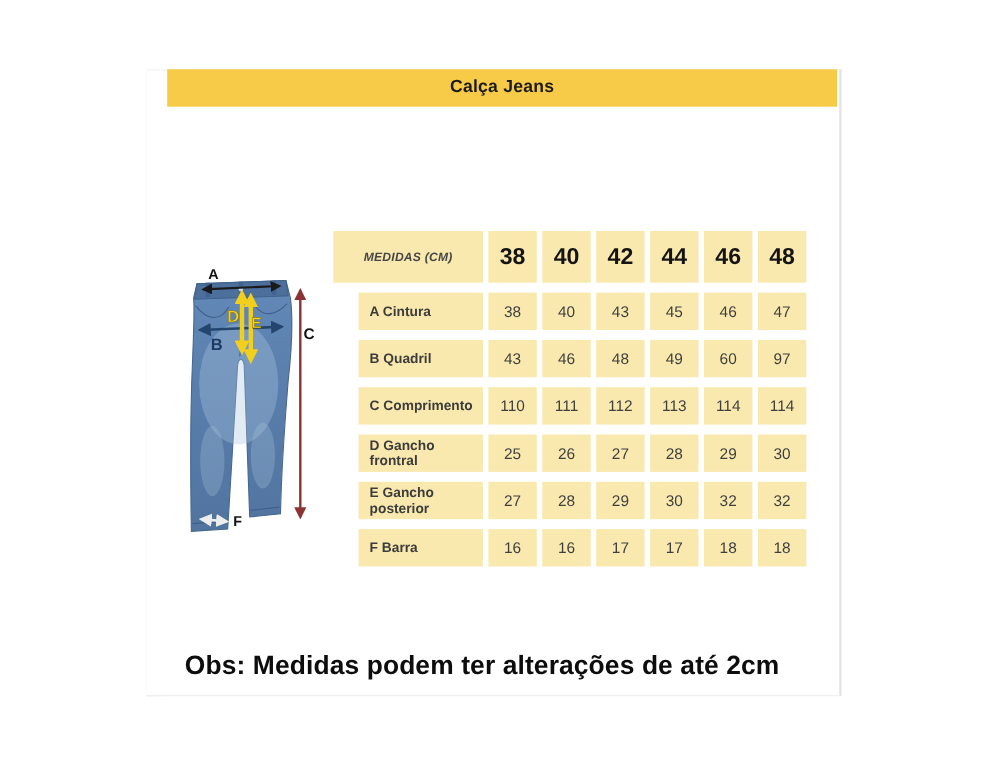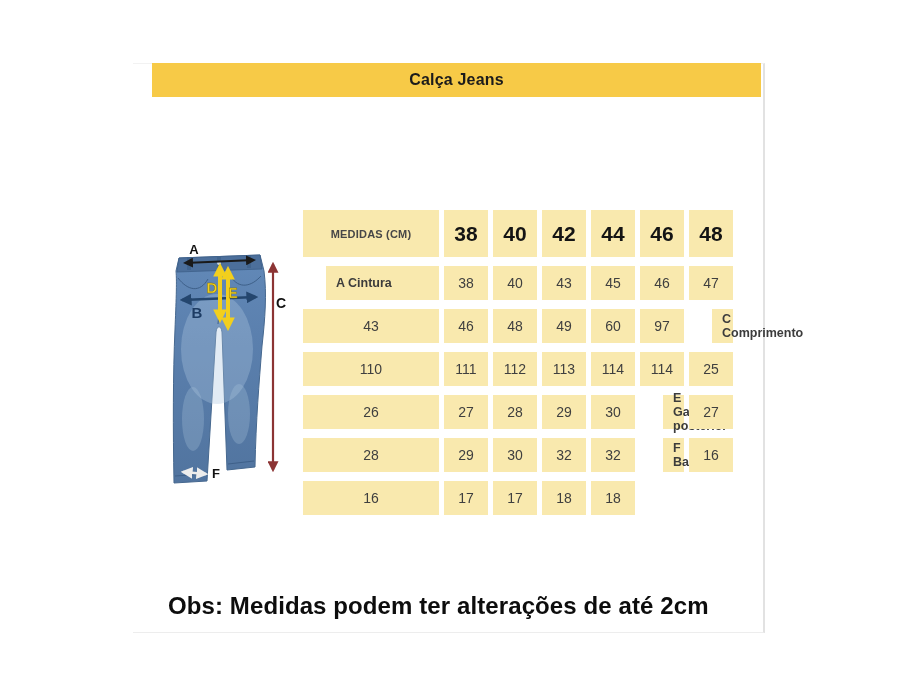--- a/index.html
+++ b/index.html
@@ -25,21 +25,21 @@
     position:absolute;left:303px;top:210px;
     display:grid;
     grid-template-columns:136px repeat(6,44px);
     grid-template-rows:47px repeat(6,34px);
     gap:9px 5px;
   }
   .cell{
     background:#f9e9ae;display:flex;align-items:center;justify-content:center;
     color:#3d3d3d;
   }
-  .corner{font-size:11px;font-weight:bold;color:#474747;letter-spacing:0.2px;text-align:center;}
+  .corner{font-size:11px;font-weight:bold;color:#474747;letter-spacing:0.2px;text-align:center;font-style:italic;}
   .size-head{font-size:21px;font-weight:bold;color:#141414;}
   .row-label{justify-content:flex-start;padding-left:10px;font-size:12.5px;font-weight:bold;color:#3c3c3c;margin-left:23px;}
   .val{font-size:14px;color:#3f3f3f;}
   .note{
     position:absolute;left:168px;top:592px;
     font-size:24px;font-weight:bold;color:#0d0d0d;letter-spacing:0.1px;
   }
 </style>
 </head>
 <body>
@@ -119,35 +119,37 @@
     <div class="cell size-head">48</div>
 
     <div class="cell row-label">A Cintura</div>
     <div class="cell val">38</div>
     <div class="cell val">40</div>
     <div class="cell val">43</div>
     <div class="cell val">45</div>
     <div class="cell val">46</div>
     <div class="cell val">47</div>
 
+    <div class="cell row-label">B Quadril</div>
     <div class="cell val">43</div>
     <div class="cell val">46</div>
     <div class="cell val">48</div>
     <div class="cell val">49</div>
     <div class="cell val">60</div>
     <div class="cell val">97</div>
 
     <div class="cell row-label">C Comprimento</div>
     <div class="cell val">110</div>
     <div class="cell val">111</div>
     <div class="cell val">112</div>
     <div class="cell val">113</div>
     <div class="cell val">114</div>
     <div class="cell val">114</div>
 
+    <div class="cell row-label">D Gancho frontral</div>
     <div class="cell val">25</div>
     <div class="cell val">26</div>
     <div class="cell val">27</div>
     <div class="cell val">28</div>
     <div class="cell val">29</div>
     <div class="cell val">30</div>
 
     <div class="cell row-label">E Gancho posterior</div>
     <div class="cell val">27</div>
     <div class="cell val">28</div>

